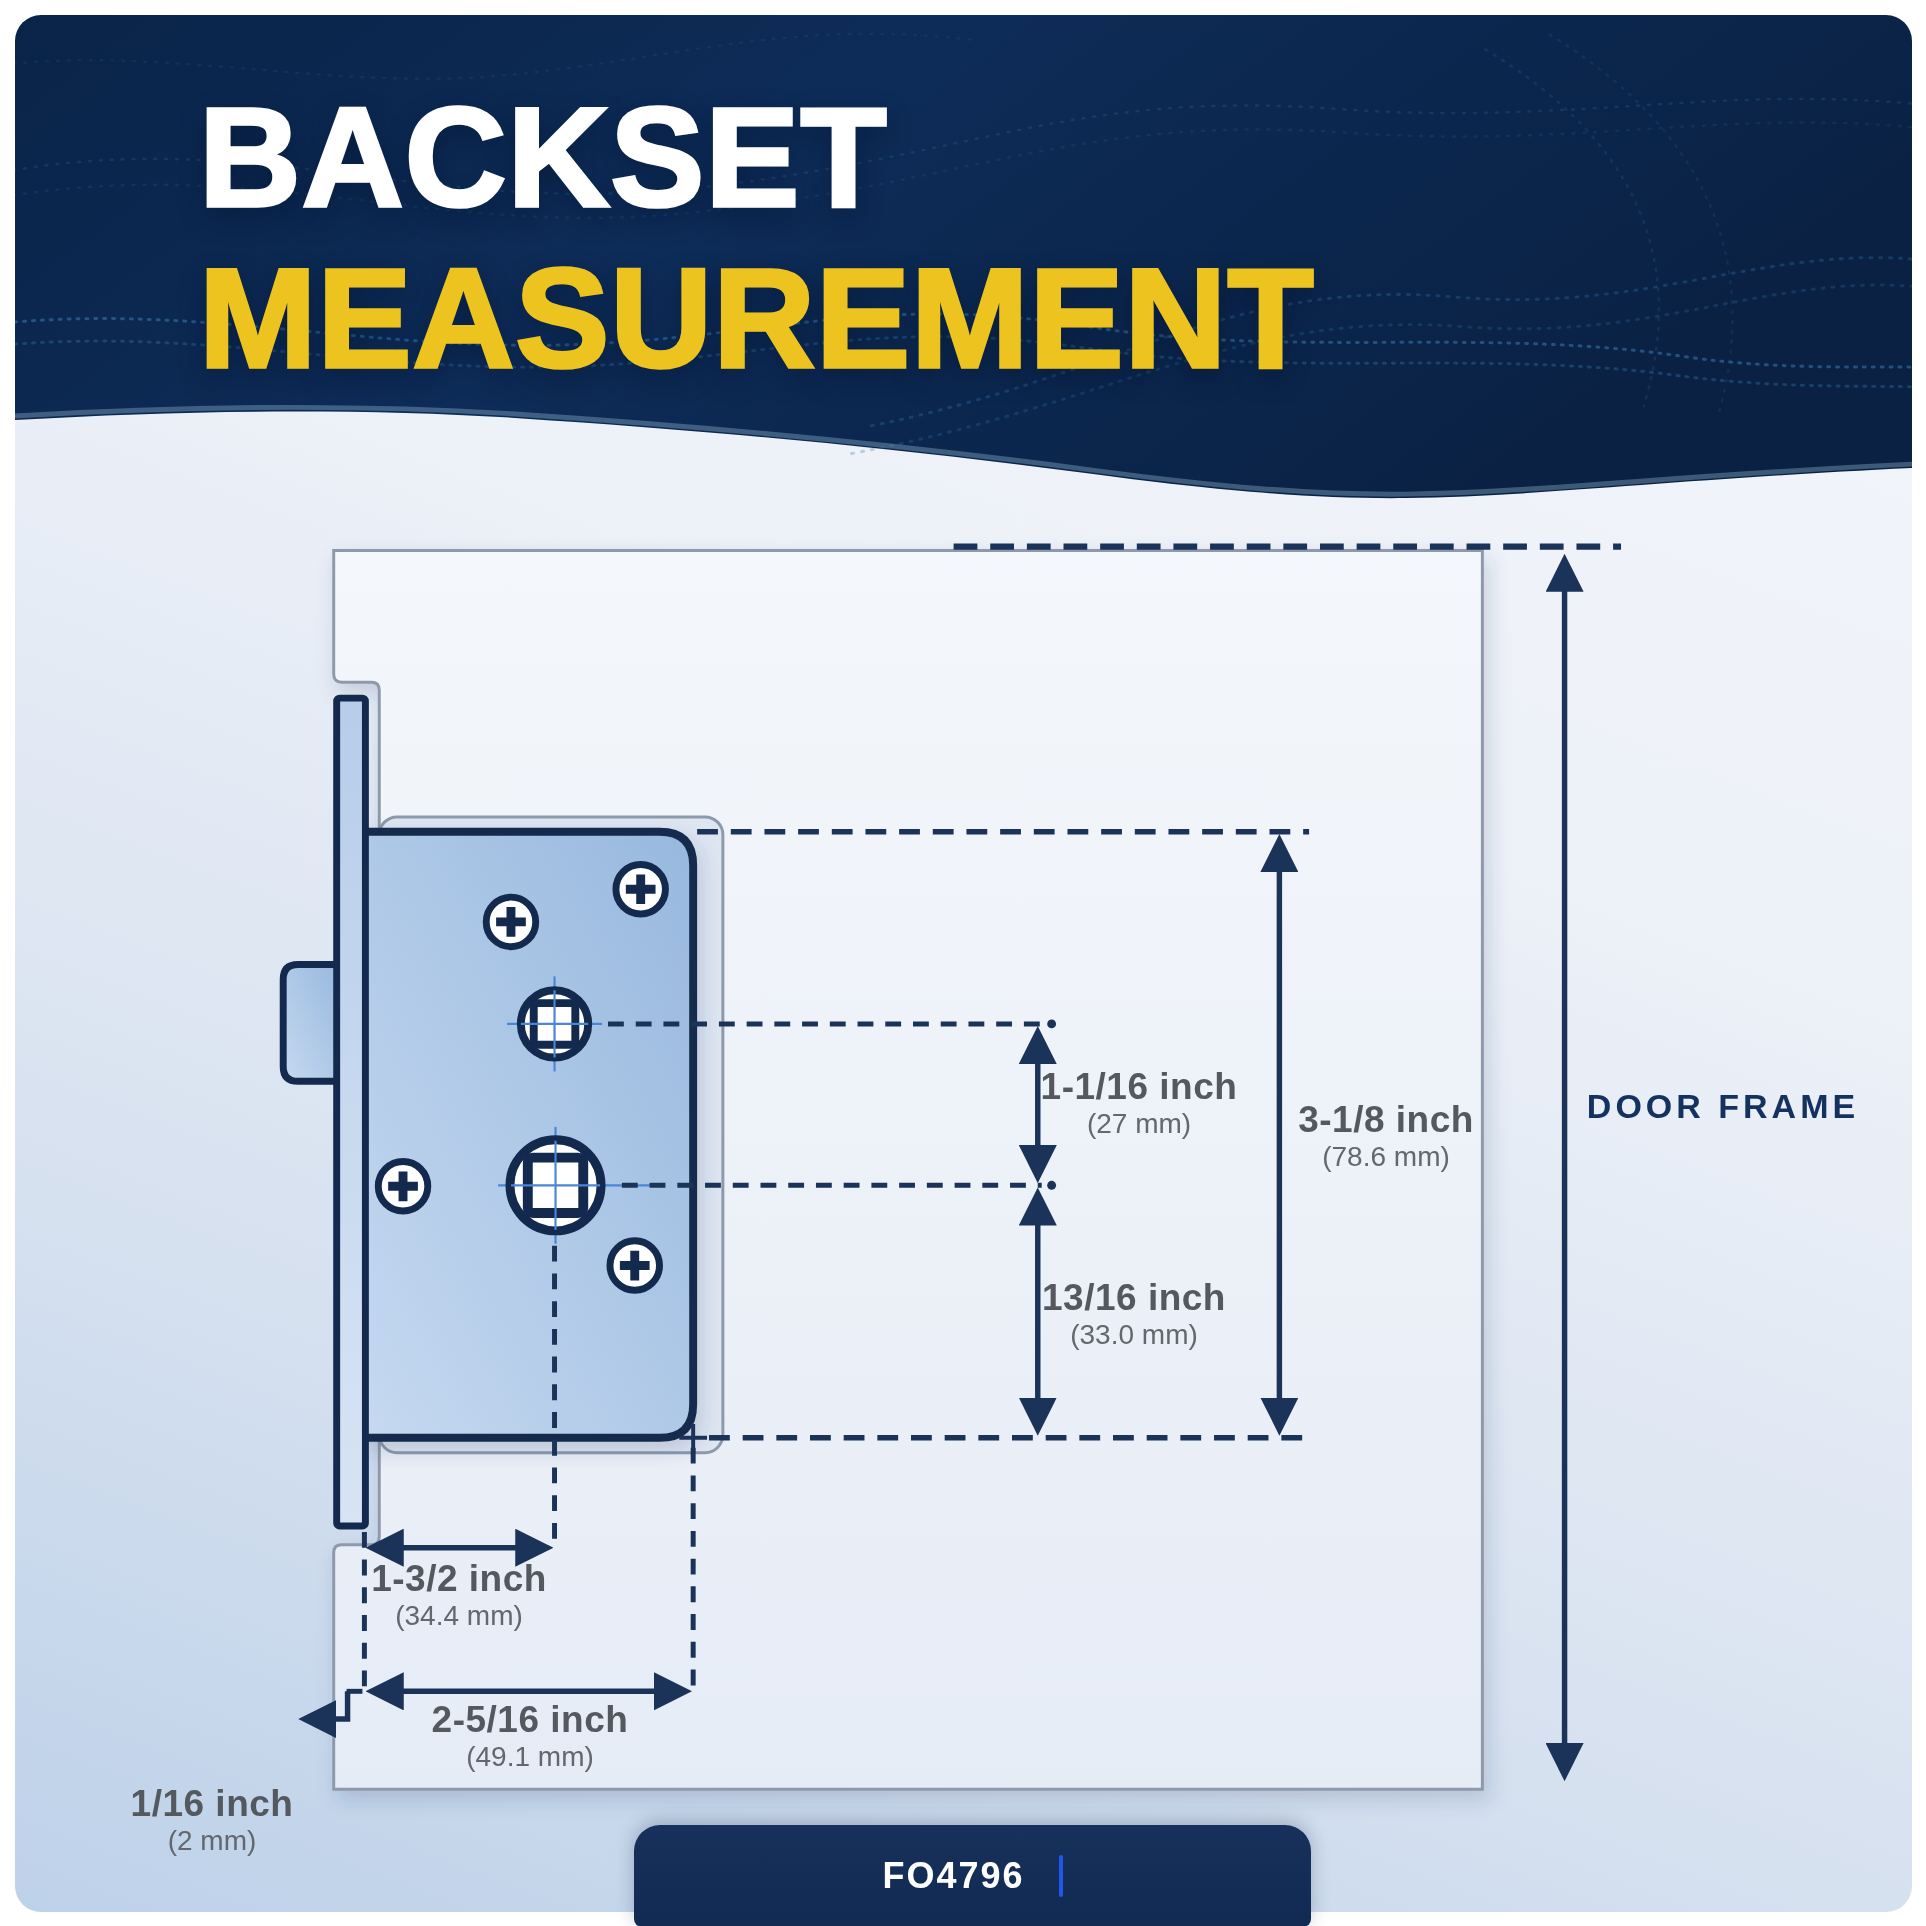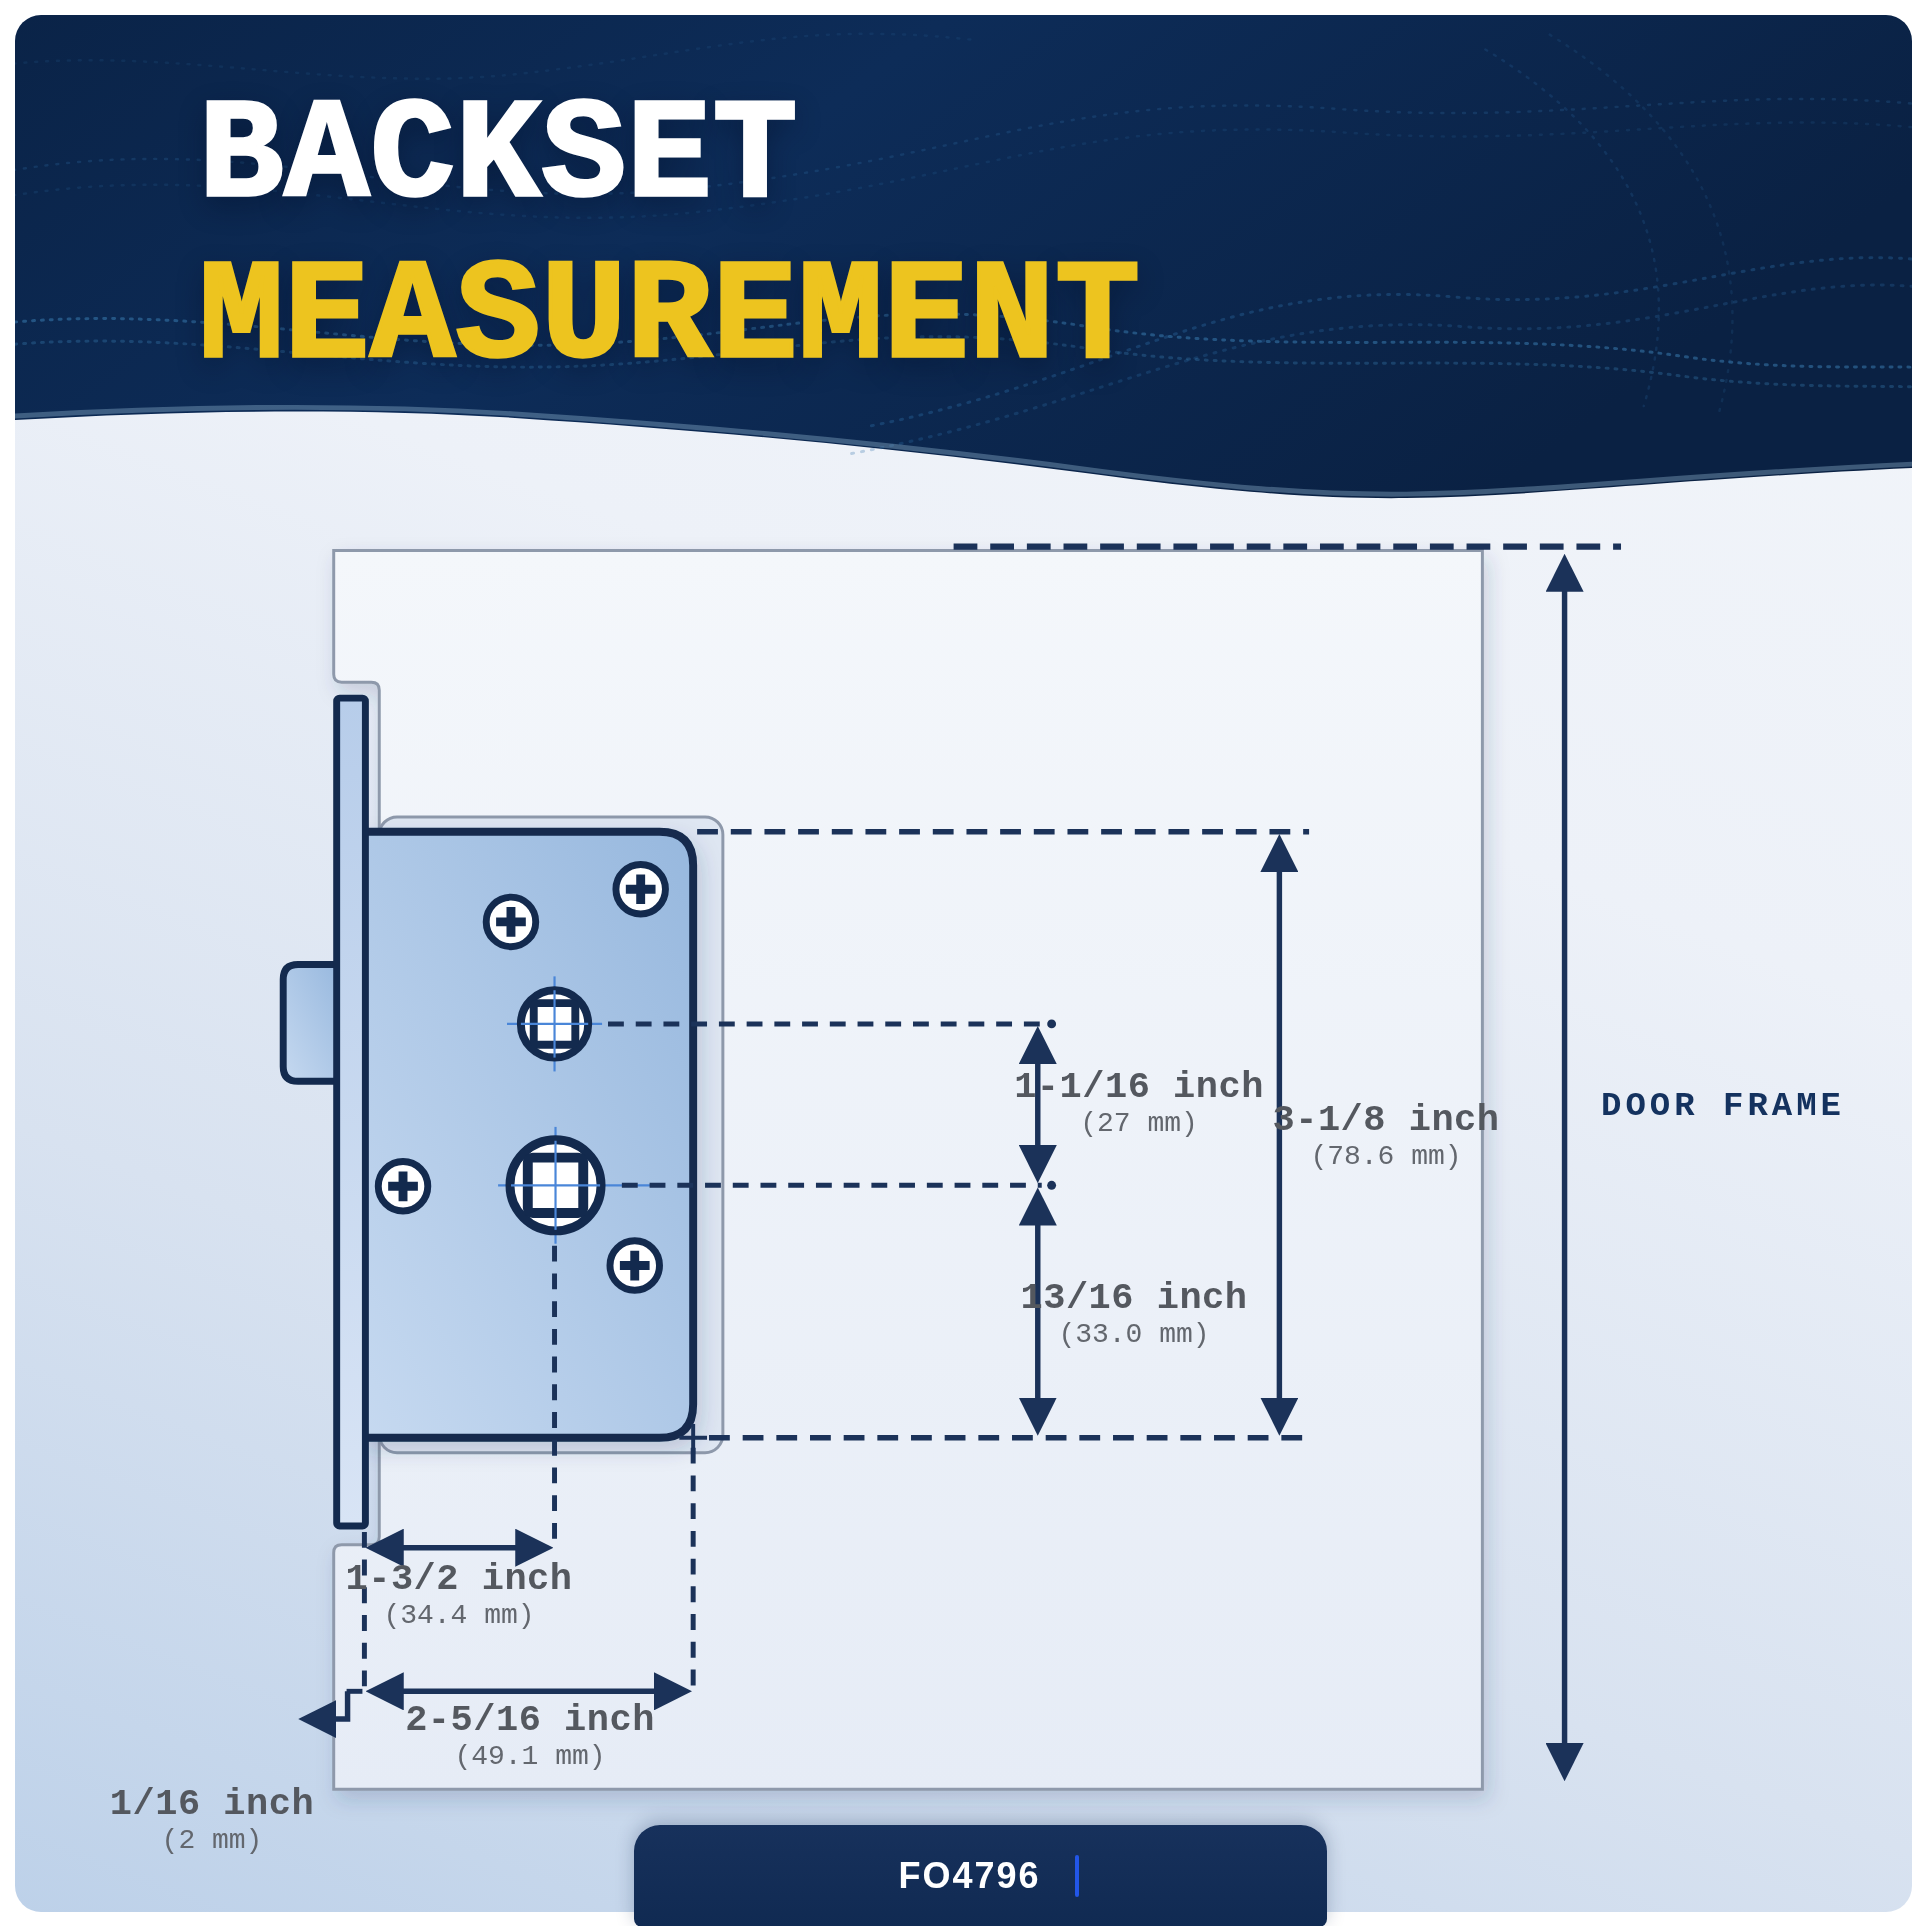--- a/index.html
+++ b/index.html
@@ -4,21 +4,20 @@
 <style>
   html,body { margin:0; padding:0; background:#ffffff; }
   .poster {
     position:relative; width:1927px; height:1927px; background:#ffffff;
     overflow:hidden; font-family:"Liberation Sans", sans-serif;
   }
   .canvas {
     position:absolute; left:15px; top:15px; width:1897px; height:1897px;
     border-radius:26px; overflow:hidden;
     background:linear-gradient(201deg,#f3f6fa 0%,#edf1f8 38%,#d8e2f0 70%,#bdd1e9 100%);
-    font-family:Liberation Mono, monospace;
   }
   
   .layer { position:absolute; left:-15px; top:-15px; width:1927px; height:1927px; }
   svg.layer { display:block; }
 
   .title {
     position:absolute; left:199px; top:83px; line-height:149px;
     font-size:141px; font-weight:bold; letter-spacing:1px;
     -webkit-text-stroke:3.5px currentColor;
     text-shadow:0 10px 28px rgba(3,14,38,.45);
@@ -35,21 +34,20 @@
     position:absolute; transform:translate(-50%,-50%); color:#14325f;
     font-size:34px; font-weight:bold; letter-spacing:4px; white-space:nowrap;
   }
 
   .footer-pill {
     position:absolute; left:634px; bottom:0; width:677px; height:102px;
     background:linear-gradient(180deg,#17315c,#102a52);
     border-radius:26px 26px 8px 8px;
     display:flex; align-items:center; justify-content:center; gap:34px;
     box-shadow:0 -4px 18px rgba(10,30,70,.25);
-    padding-left:16px;
   }
   .footer-pill .sku { color:#ffffff; font-size:36px; font-weight:bold; letter-spacing:2px; }
   .footer-pill .divider { width:4px; height:42px; background:#2256e8; border-radius:2px; }
   .brand { color:#ffffff; font-size:36px; letter-spacing:1px; display:flex; align-items:center; }
   .brand .light { font-weight:normal; opacity:.96; }
   .brand .boldb { font-weight:bold; }
   .logo { margin-right:10px; }
 </style>
 </head>
 <body>

